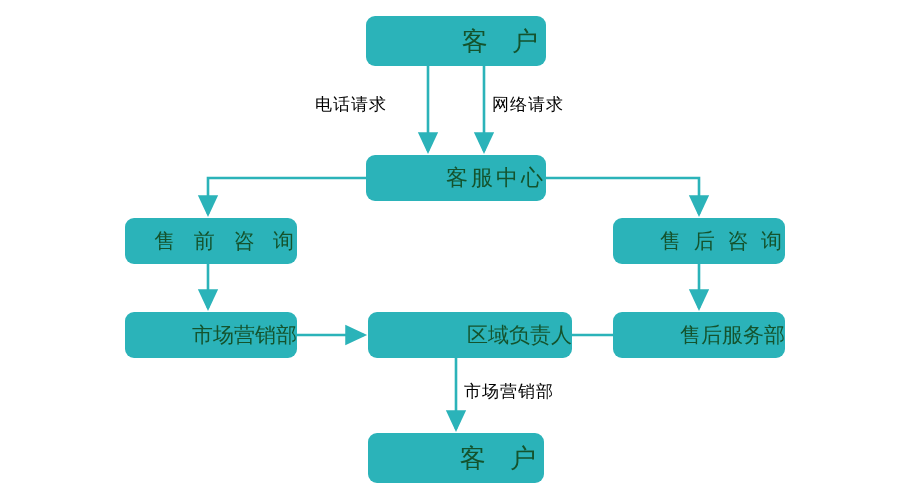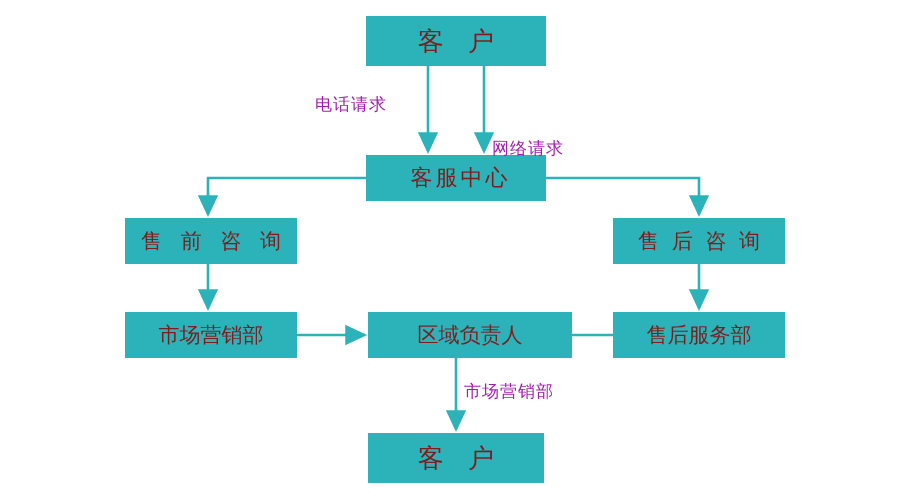--- a/index.html
+++ b/index.html
@@ -15,23 +15,23 @@
     width: 920px;
     height: 500px;
     background: #ffffff;
     overflow: hidden;
   }
   .node {
     position: absolute;
     box-sizing: border-box;
     display: flex;
     align-items: center;
-    justify-content: center;
-    border-radius: 0;
-    color: #7f1d1d;
+    justify-content: flex-end;
+    border-radius: 9px;
+    color: #14532d;
     background: #2bb3b9;
     letter-spacing: 2px;
     white-space: nowrap;
   }
   .node.big {
     font-size: 26px;
     letter-spacing: 8px;
     padding-left: 8px;
   }
   .node.mid {
@@ -43,21 +43,21 @@
     font-size: 21px;
     letter-spacing: 3px;
     padding-left: 3px;
   }
   .node.tight {
     font-size: 21px;
     letter-spacing: 0px;
   }
   .edge-label {
     position: absolute;
-    color: #a21caf;
+    color: #000000;
     font-size: 17px;
     white-space: nowrap;
     letter-spacing: 1px;
   }
   svg.wires {
     position: absolute;
     left: 0;
     top: 0;
     width: 920px;
     height: 500px;
@@ -122,16 +122,16 @@
 
   <div class="node tight" style="left:613px; top:312px; width:172px; height:46px;">
     <span>售后服务部</span>
   </div>
 
   <div class="node big" style="left:368px; top:433px; width:176px; height:50px;">
     <span>客 户</span>
   </div>
 
   <div class="edge-label" style="left:315px; top:93px;">电话请求</div>
-  <div class="edge-label" style="left:492px; top:93px;margin-top:44px;">网络请求</div>
+  <div class="edge-label" style="left:492px; top:93px;">网络请求</div>
   <div class="edge-label" style="left:464px; top:380px;">市场营销部</div>
 
 </div>
 
 </body></html>

